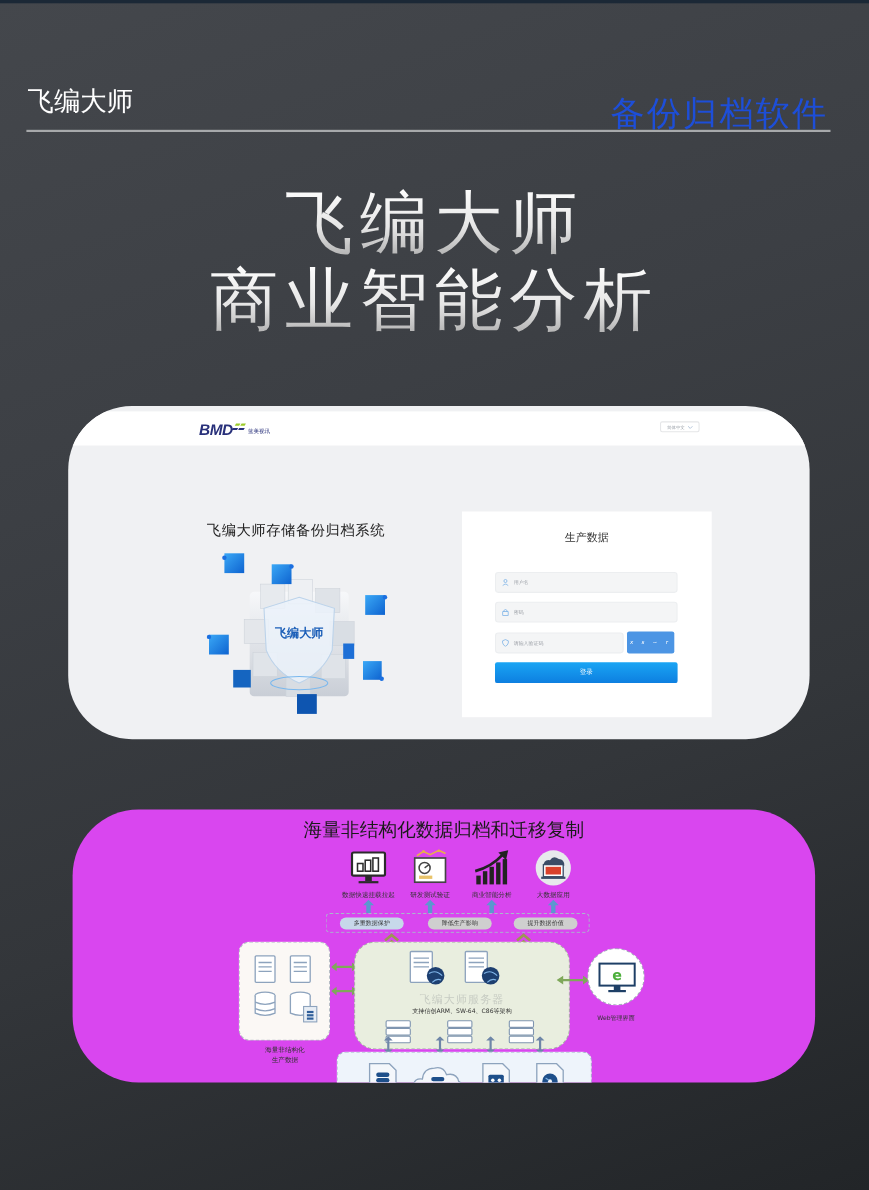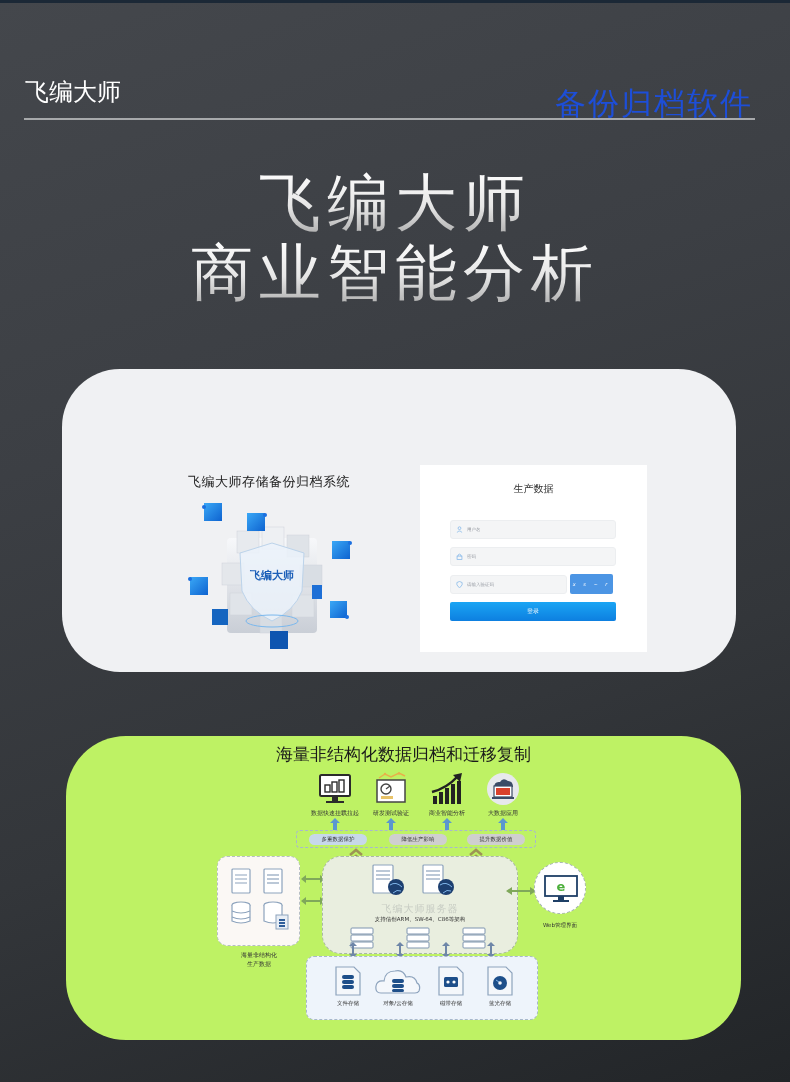--- a/index.html
+++ b/index.html
@@ -58,22 +58,22 @@
     display: flex; align-items: center; justify-content: center; letter-spacing: 3px; font-style: italic;
   }
   .login-btn {
     position: absolute; left: 30px; top: 137px; width: 166px; height: 19px;
     background: linear-gradient(180deg, #1aa5f4 0%, #0d7fe0 100%); border-radius: 2px;
     color: #fff; font-size: 6px; display: flex; align-items: center; justify-content: center;
   }
 
   
   .card2 {
-    position: absolute; left: 66px; top: 736px; width: 675px; height: 304px;
-    background: #bef264; border-radius: 60px; overflow: hidden; color: #222;
+    position: absolute; left: 66px; top: 736px; width: 675px; height: 248px;
+    background: #d946ef; border-radius: 60px; overflow: hidden; color: #222;
   }
   .diag-title { position: absolute; left: 0; width: 100%; top: 7px; text-align: center; font-size: 17px; color: #1a1a1a; }
   .app-item { position: absolute; top: 36px; width: 70px; text-align: center; }
   .app-item .icon { width: 36px; height: 34px; margin: 0 auto; display: block; }
   .app-item .lbl { font-size: 6px; color: #333; margin-top: 3px; white-space: nowrap; }
   .up-arrow { position: absolute; width: 10px; height: 12px; }
   .benefit-band {
     position: absolute; left: 230px; top: 94px; width: 240px; height: 18px;
     border: 1px dashed #a8b8cc; border-radius: 4px;
   }
@@ -111,20 +111,38 @@
 
 <div class="top-strip"></div>
 <div class="brand-left">飞编大师</div>
 <div class="brand-right">备份归档软件</div>
 <div class="header-rule"></div>
 
 <div class="hero-title hero-line1">飞编大师</div>
 <div class="hero-title hero-line2">商业智能分析</div>
 
 <div class="card1">
+  <div class="app-header">
+    <div class="logo">
+      <span class="logo-mark">BMD</span>
+      <span class="logo-dashes">
+        <i style="left:4px;top:0;width:4px"></i>
+          <i style="left:9px;top:0;width:4px"></i>
+        <i style="left:1px;top:4px;width:5px;background:#28307a"></i>
+          <i style="left:7px;top:4px;width:5px;background:#28307a"></i>
+      </span>
+      <span class="logo-text">蓝美视讯</span>
+    </div>
+    <div class="lang-select">
+      <span>简体中文</span>
+      <svg width="5" height="3" viewBox="0 0 5 3">
+          <path d="M0.5 0.5 L2.5 2.5 L4.5 0.5" stroke="#8fa8c8" stroke-width="0.6" fill="none"></path>
+        </svg>
+    </div>
+  </div>
 
   <div class="sys-title">飞编大师存储备份归档系统</div>
 
   <svg class="cube-art" viewBox="0 0 180 160">
     <defs>
       <linearGradient id="wc" x1="0" y1="0" x2="0" y2="1">
           <stop offset="0" stop-color="#f7f8fa"></stop>
           <stop offset="1" stop-color="#c9ced6"></stop>
         </linearGradient>
       <linearGradient id="bc" x1="0" y1="0" x2="1" y2="1">

